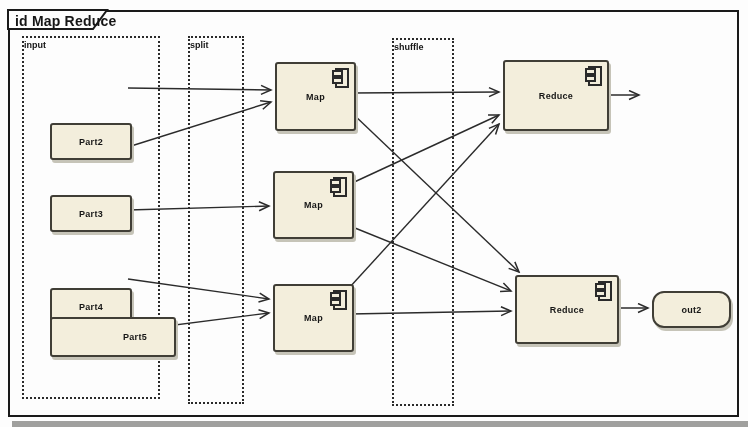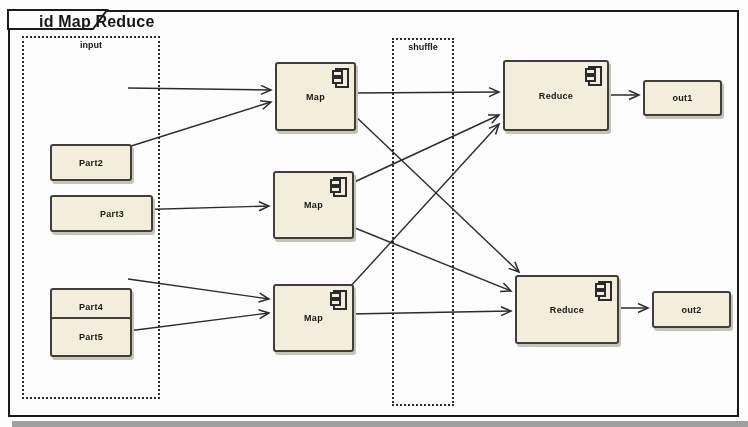--- a/index.html
+++ b/index.html
@@ -1,42 +1,45 @@
 <!DOCTYPE html>
 <html><head>
 <meta charset="utf-8">
 <style>
   html,body{margin:0;padding:0;background:#ffffff;}
   .canvas{position:relative;width:748px;height:427px;background:#fdfdfd;overflow:hidden;
           font-family:"Liberation Sans",sans-serif;color:#161616;}
   .frame{position:absolute;left:8px;top:10px;width:727px;height:403px;border:2px solid #1a1a1a;background:transparent;}
   .frame-shadow{position:absolute;left:12px;top:421px;width:736px;height:6px;background:#a0a09e;}
-  .tab-title{position:absolute;left:15px;top:13px;font-size:16px;font-weight:bold;letter-spacing:.2px;margin-left:24px;}
+  .tab-title{position:absolute;left:15px;top:13px;font-size:14px;font-weight:bold;letter-spacing:.2px;}
   .region{position:absolute;border:2px dotted #2a2a2a;background:transparent;}
-  .region-label{position:absolute;top:2px;left:0;right:0;text-align:center;font-size:9px;font-weight:bold;}
+  .region-label{position:absolute;top:2px;left:0;right:0;font-size:9px;font-weight:bold;}
   .node{position:absolute;background:#f3eedc;border:2px solid #403e36;border-radius:3px;
         box-shadow:2px 3px 0 #c6c4b8;display:flex;align-items:center;justify-content:center;}
   .node .lbl{font-size:9px;font-weight:bold;letter-spacing:.3px;}
   .cmp-icon{position:absolute;top:4px;right:5px;width:17px;height:19px;}
   .cmp-body{position:absolute;right:0;top:0;width:10px;height:16px;border:2px solid #2a2a2a;background:#f3eedc;}
   .cmp-tab{position:absolute;left:0;width:7px;height:3px;border:2px solid #2a2a2a;background:#f3eedc;}
   .cmp-tab.t1{top:2px;}
   .cmp-tab.t2{top:9px;}
   svg.edges{position:absolute;left:0;top:0;width:748px;height:427px;pointer-events:none;}
 </style>
 </head>
 <body>
 
 <div class="canvas">
 
   <div class="frame"></div>
   <div class="frame-shadow"></div>
 
   <div class="region" style="left:22px;top:36px;width:134px;height:359px;">
     <span class="region-label">input</span>
+  </div>
+  <div class="region" style="left:188px;top:36px;width:52px;height:364px;">
+    <span class="region-label">split</span>
   </div>
   <div class="region" style="left:392px;top:38px;width:58px;height:364px;text-decoration:underline;">
     <span class="region-label">shuffle</span>
   </div>
 
   <svg class="edges" viewBox="0 0 748 427">
     <defs>
       <marker id="arr" markerUnits="userSpaceOnUse" markerWidth="13" markerHeight="11" refX="11" refY="5.5" orient="auto">
         <path d="M1,1 L11,5.5 L1,10" fill="none" stroke="#2b2b2b" stroke-width="1.5"></path>
       </marker>
@@ -56,30 +59,30 @@
       <line x1="350" y1="226" x2="511" y2="291" marker-end="url(#arr)"></line>
       <line x1="349" y1="288" x2="499" y2="124" marker-end="url(#arr)"></line>
       <line x1="350" y1="314" x2="511" y2="311" marker-end="url(#arr)"></line>
       <line x1="605" y1="95" x2="639" y2="95" marker-end="url(#arr)"></line>
       <line x1="615" y1="308" x2="648" y2="308" marker-end="url(#arr)"></line>
     </g>
   </svg>
 
   <div class="tab-title">id Map Reduce</div>
 
-  <div class="node" style="left:50px;top:144px;width:78px;height:33px;">
+  <div class="node" style="left:50px;top:123px;width:78px;height:33px;">
     <span class="lbl">Part2</span>
   </div>
-  <div class="node" style="left:50px;top:195px;width:78px;height:33px;padding-left:21px;">
+  <div class="node" style="left:50px;top:195px;width:78px;height:33px;">
     <span class="lbl">Part3</span>
   </div>
   <div class="node" style="left:50px;top:258px;width:78px;height:34px;margin-top:30px;">
     <span class="lbl">Part4</span>
   </div>
-  <div class="node" style="left:50px;top:317px;width:78px;height:36px;">
+  <div class="node" style="left:50px;top:317px;width:78px;height:36px;padding-left:44px;">
     <span class="lbl">Part5</span>
   </div>
 
   <div class="node" style="left:275px;top:62px;width:77px;height:65px;">
     <span class="lbl">Map</span>
     <span class="cmp-icon">
         <span class="cmp-body"></span>
         <span class="cmp-tab t1"></span>
         <span class="cmp-tab t2"></span>
       </span>
@@ -111,20 +114,17 @@
   </div>
   <div class="node" style="left:515px;top:275px;width:100px;height:65px;">
     <span class="lbl">Reduce</span>
     <span class="cmp-icon">
         <span class="cmp-body"></span>
         <span class="cmp-tab t1"></span>
         <span class="cmp-tab t2"></span>
       </span>
   </div>
 
-  <div class="node" style="left:643px;top:80px;width:75px;height:32px;">
-    <span class="lbl">out1</span>
-  </div>
-  <div class="node" style="left:652px;top:291px;width:75px;height:33px;">
+  <div class="node" style="left:652px;top:291px;width:75px;height:33px;border-radius:12px;">
     <span class="lbl">out2</span>
   </div>
 
 </div>
 
 </body></html>

